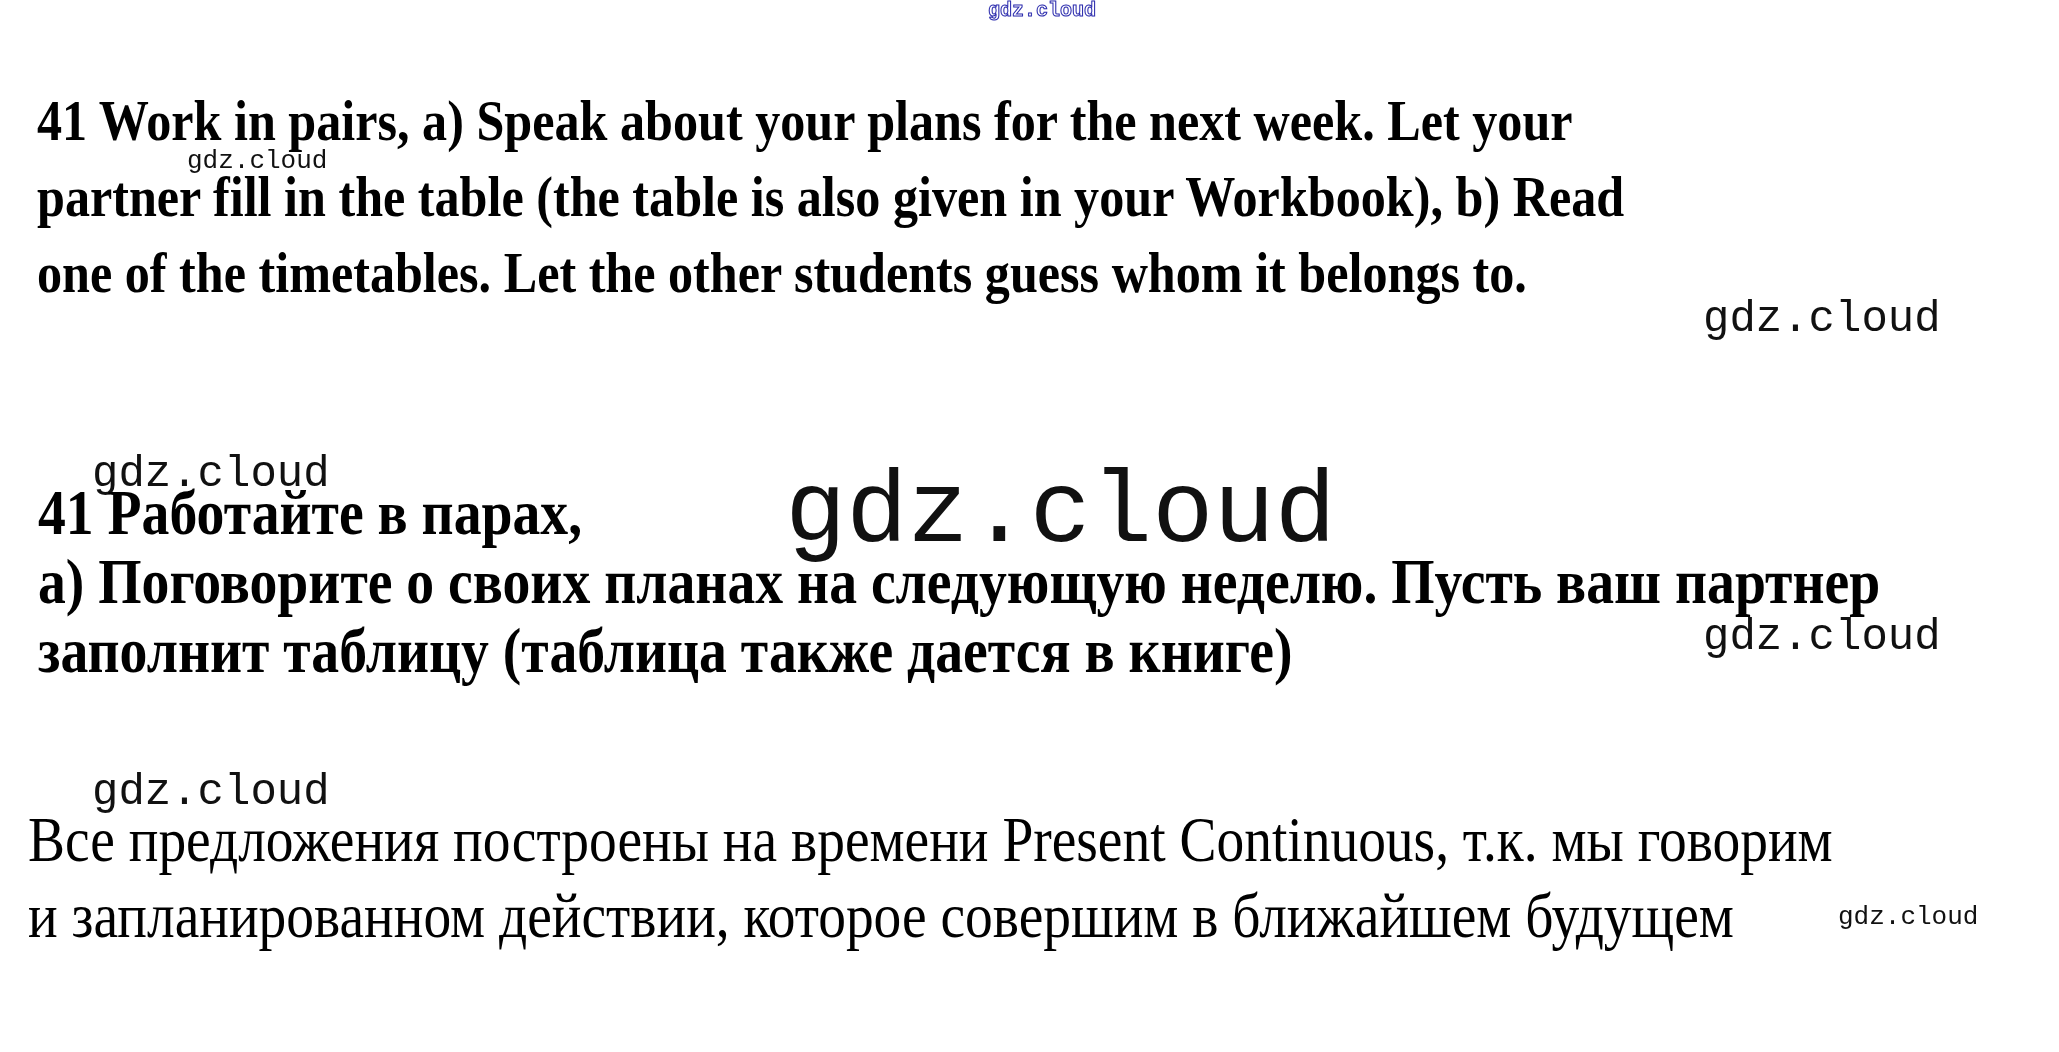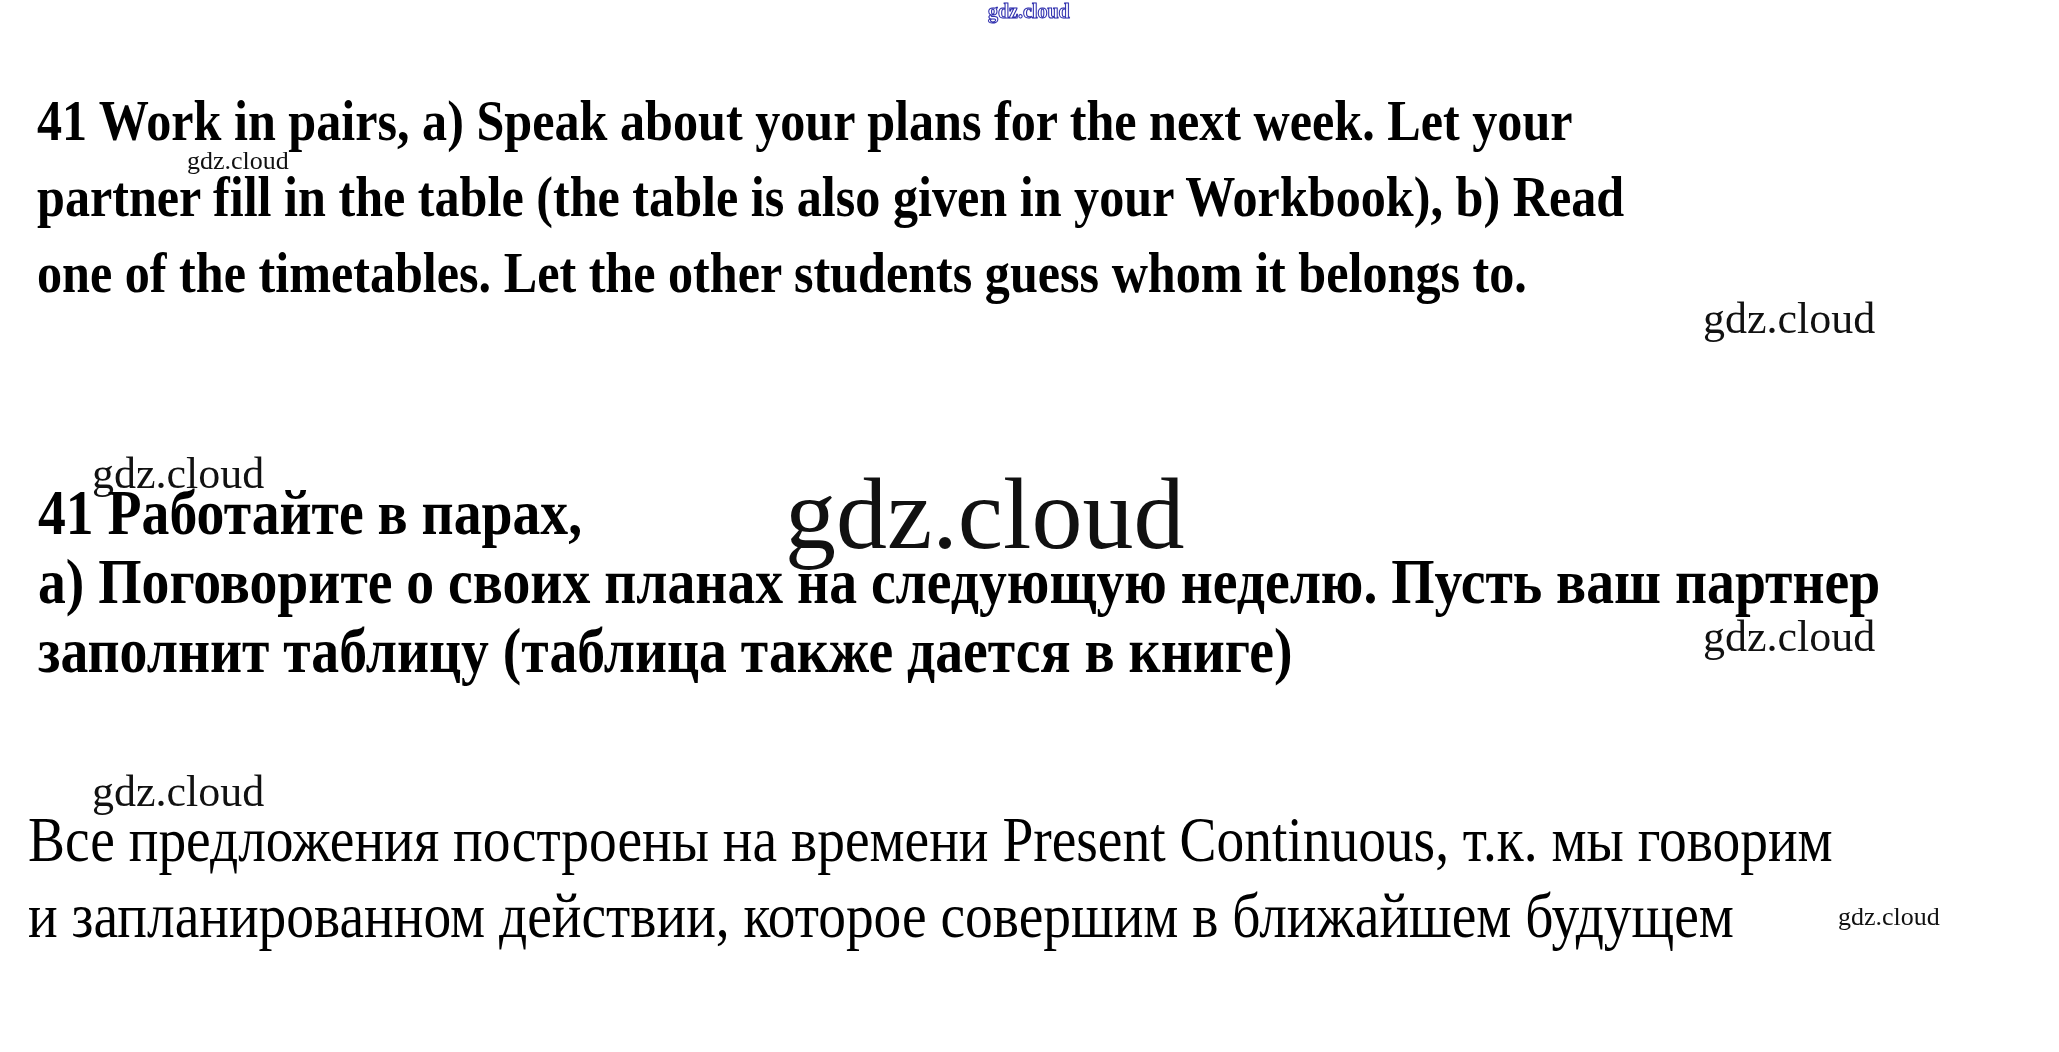--- a/index.html
+++ b/index.html
@@ -46,21 +46,21 @@
     top: 802px;
     font-weight: normal;
     font-size: 63px;
     transform: scaleX(0.88);
   }
   .ru-answer .line { height: 76px; line-height: 76px; }
 
   
   .wm {
     position: absolute;
-    font-family: Liberation Serif, serif;
+    font-family: Liberation Mono, monospace;
     color: #111111;
     white-space: nowrap;
     line-height: 1;
     text-align: right;
   }
   .wm-top {
     left: 988px; top: 1px;
     font-size: 20px;
     font-weight: bold;
     color: #ffffff;

